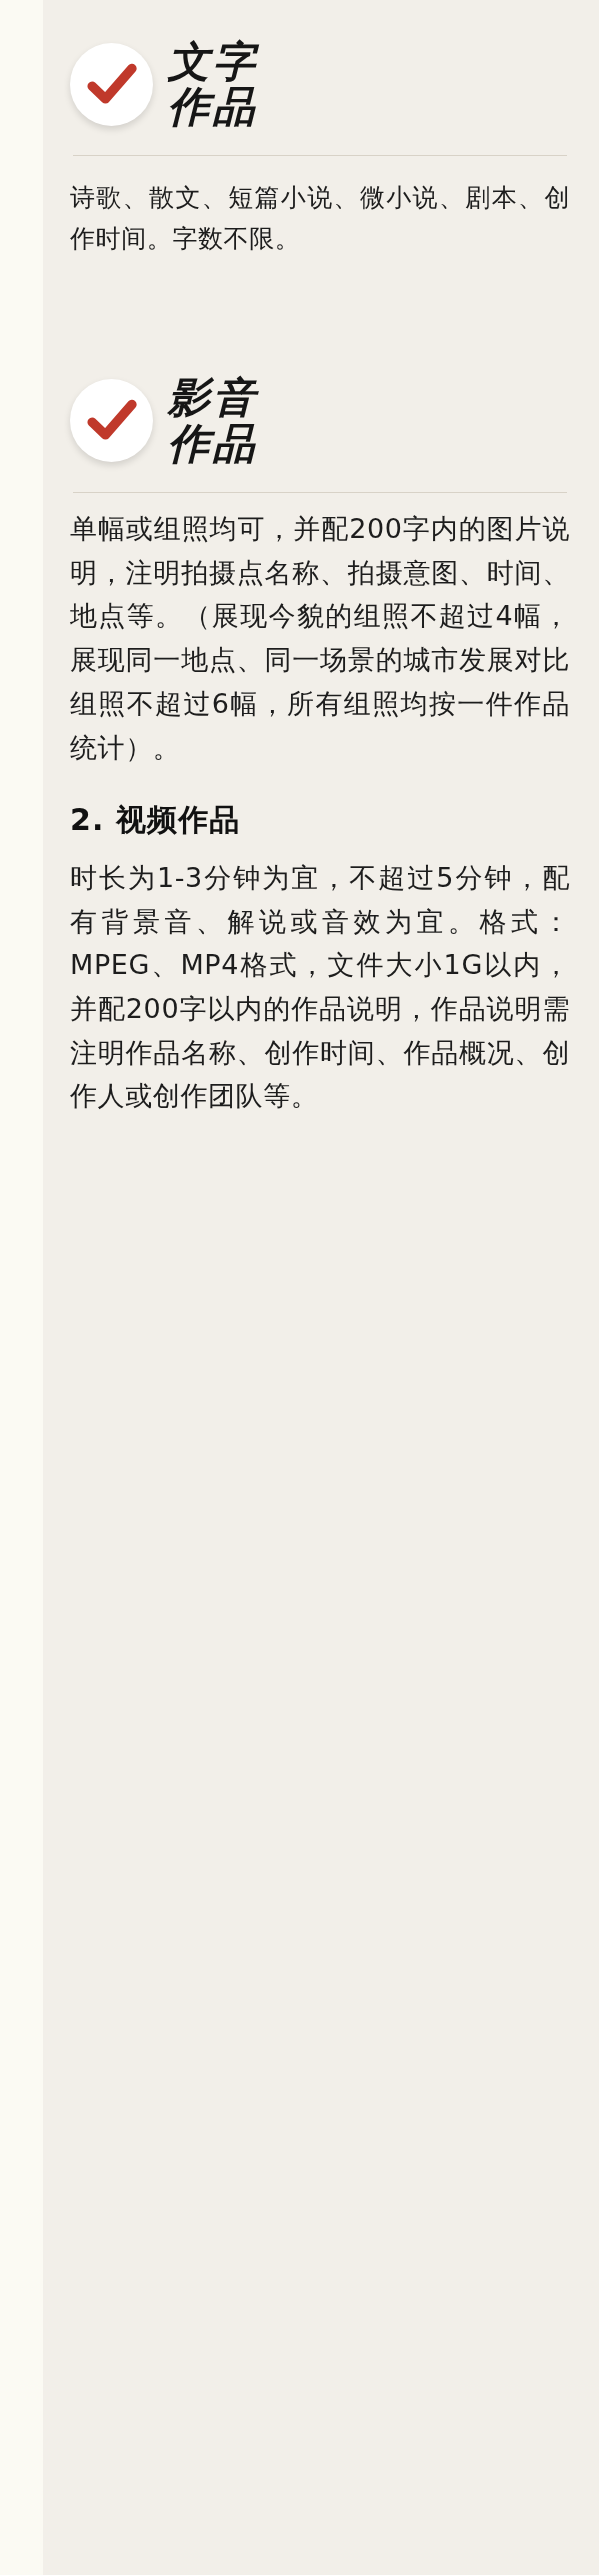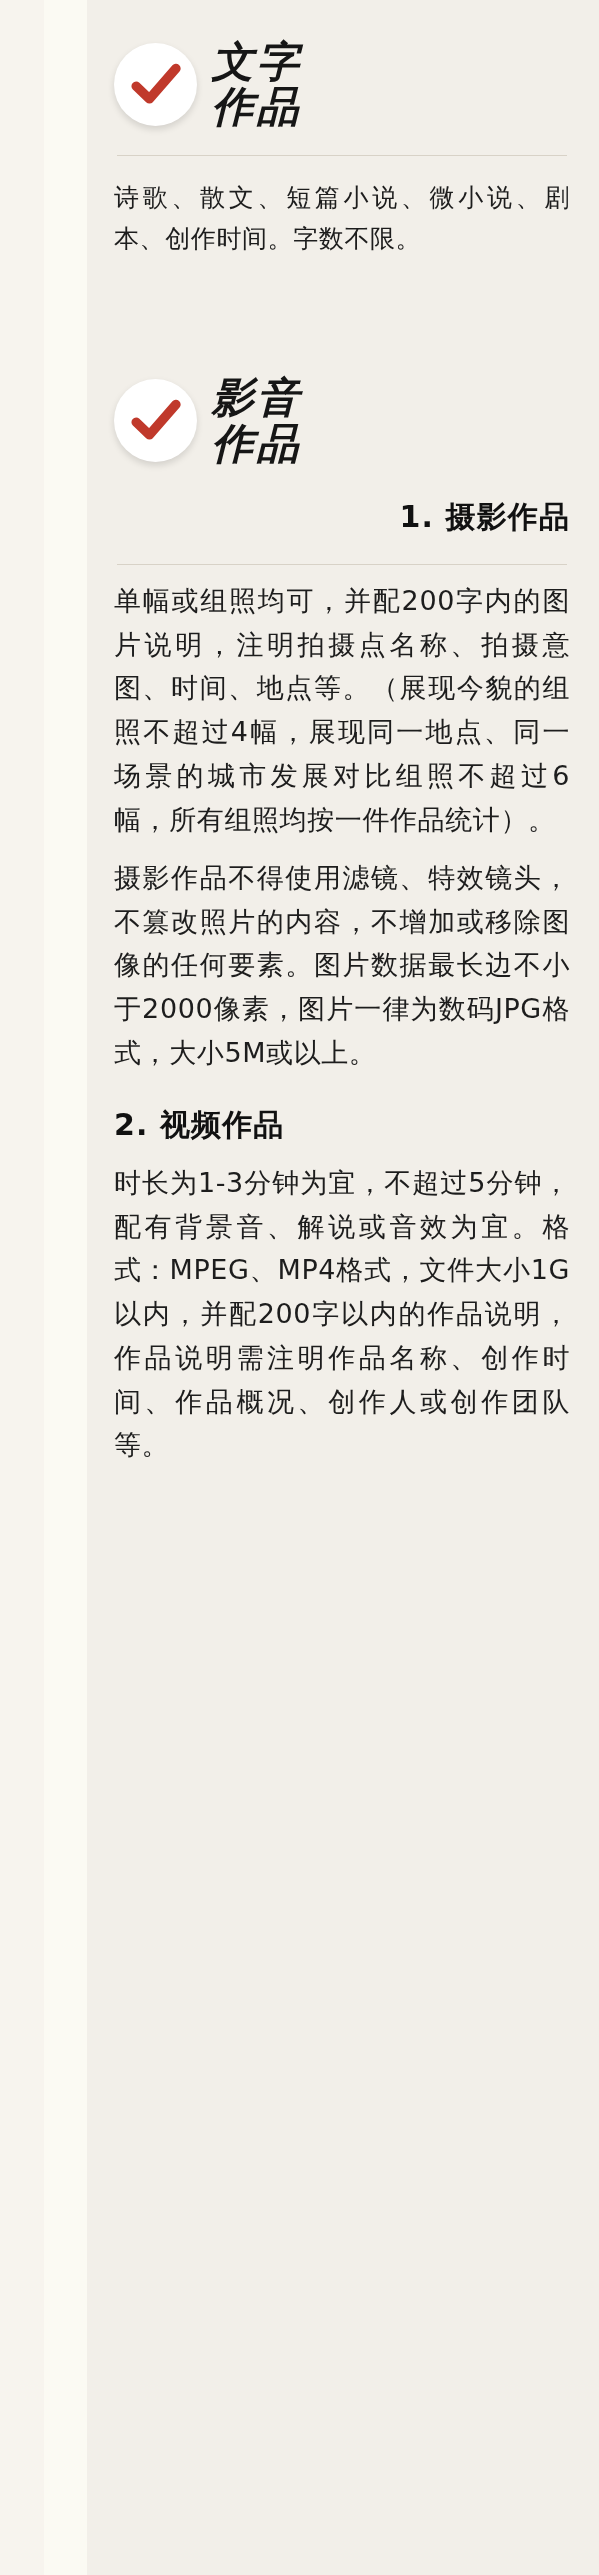--- a/index.html
+++ b/index.html
@@ -11,21 +11,20 @@
     width: 599px;
     height: 2576px;
     position: relative;
     font-family: "Liberation Sans", sans-serif;
     overflow: hidden;
   }
   .page {
     position: absolute;
     inset: 0;
     background: #0ea5e9;
-    margin-left: 44px;
   }
   
   .left-stripe {
     position: absolute;
     left: 0;
     top: 0;
     width: 43px;
     height: 100%;
     background: #fbfaf3;
   }
@@ -147,27 +146,25 @@
       <div class="check-badge">
         <svg width="83" height="83" viewBox="0 0 150 150" aria-hidden="true">
           <circle cx="75" cy="75" r="72" fill="#ffffff"></circle>
           <path d="M40 78 L64 101 L112 46" fill="none" stroke="#c0392b" stroke-width="17" stroke-linecap="round" stroke-linejoin="round"></path>
         </svg>
       </div>
       <div class="sec-title">影音
 作品</div>
     </div>
 
-    <div class="sub-title right">1. 摄影作品</div>
 
     <div class="rule"></div>
 
     <div class="body-text para">单幅或组照均可，并配200字内的图片说明，注明拍摄点名称、拍摄意图、时间、地点等。（展现今貌的组照不超过4幅，展现同一地点、同一场景的城市发展对比组照不超过6幅，所有组照均按一件作品统计）。</div>
 
-    <div class="body-text para">摄影作品不得使用滤镜、特效镜头，不篡改照片的内容，不增加或移除图像的任何要素。图片数据最长边不小于2000像素，图片一律为数码JPG格式，大小5M或以上。</div>
 
     <div class="sub-title">2. 视频作品</div>
 
     <div class="body-text para">时长为1-3分钟为宜，不超过5分钟，配有背景音、解说或音效为宜。格式：MPEG、MP4格式，文件大小1G以内，并配200字以内的作品说明，作品说明需注明作品名称、创作时间、作品概况、创作人或创作团队等。</div>
 
     <div class="spacer-md"></div>
   </div>
 </div>
 
 

